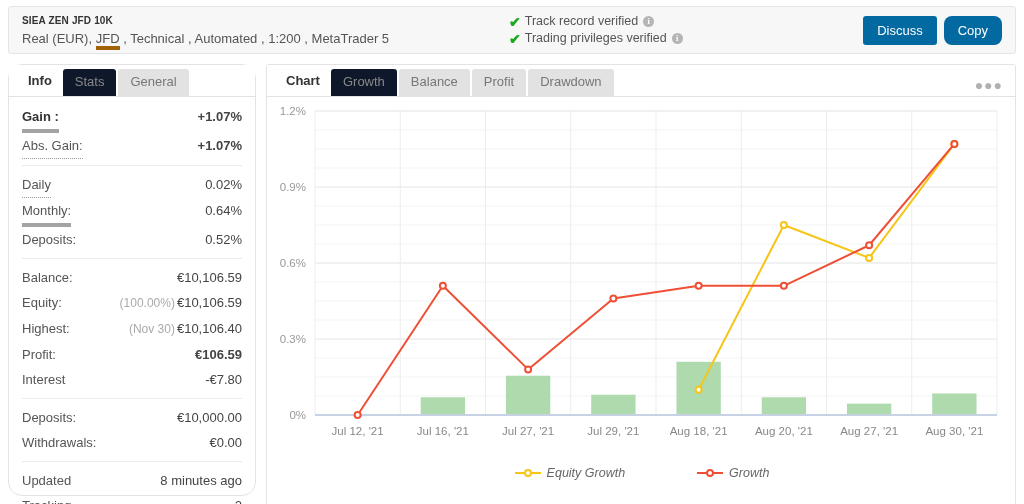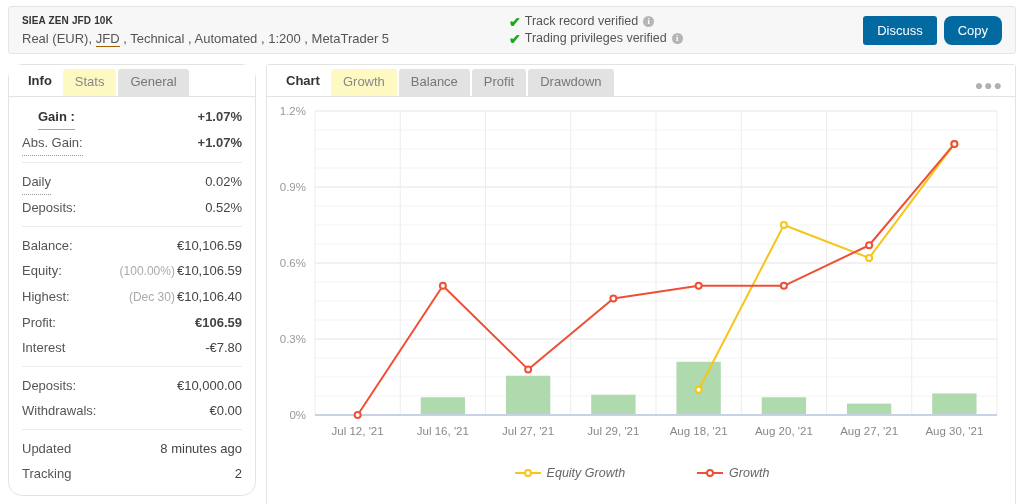--- a/index.html
+++ b/index.html
@@ -20,21 +20,21 @@
     border: 1px solid #e5e5e5;
     border-radius: 3px;
     display: flex; align-items: center;
   }
   .hdr-left { padding-left: 13px; width: 500px; }
   .hdr-title {
     font-size: 10px; font-weight: bold; color: #333; letter-spacing: .15px;
     line-height: 17px;
   }
   .hdr-sub { font-size: 13px; color: #555; line-height: 18px; margin-top: 1px; }
-  .hdr-sub .u { border-bottom: 1px solid #a16207; }
+  .hdr-sub .u { border-bottom: 4px solid #a16207; }
 
   .hdr-verify { width: 340px; font-size: 12.5px; color: #555; }
   .vrow { display: flex; align-items: center; line-height: 17px; }
   .check { color: #1ca81c; font-size: 14px; font-weight: bold; margin-right: 4px; line-height: 1; }
   .infoi {
     display: inline-block; width: 11px; height: 11px; border-radius: 50%;
     background: #b5b5b5; color: #fff; font-size: 8.5px; font-weight: bold;
     text-align: center; line-height: 11px; margin-left: 5px;
     font-family: "Liberation Serif", serif;
   }
@@ -63,37 +63,37 @@
   }
   .tab-label {
     font-size: 13px; font-weight: bold; color: #333;
     padding: 0 11px; line-height: 30px;
   }
   .tab {
     font-size: 13px; color: #777; padding: 0 12px; line-height: 26px;
     height: 27px; background: #e2e2e2; border-radius: 3px 3px 0 0;
     margin-right: 2px; cursor: pointer;
   }
-  .tab.active { background: #fef9c3; color: #888; }
+  .tab.active { background: #0f172a; color: #888; }
   .tabbar .dots {
     margin-left: auto; margin-right: 12px; margin-bottom: 6px;
     color: #b0b0b0; letter-spacing: 1px; font-size: 14px; line-height: 10px;
     cursor: pointer; user-select: none;
   }
 
   
   .stats { padding: 7px 13px 0 13px; }
   .srow {
     display: flex; justify-content: space-between; align-items: baseline;
     line-height: 25px; font-size: 13px; color: #555;
   }
   .srow .k { white-space: nowrap; }
   .srow .v { white-space: nowrap; text-align: right; color: #444; }
   .k.dot { border-bottom: 1px dotted #999; }
-  .k.solid { border-bottom: 1px solid #a3a3a3; margin-left: 16px; }
+  .k.solid { border-bottom: 4px solid #a3a3a3; }
   .k.bold { font-weight: bold; color: #333; }
   .green { color: #23a23f; font-weight: bold; }
   .v .sub { color: #aaa; font-size: 12px; margin-right: 2px; }
   .sep { border-top: 1px solid #ececec; margin: 6px 0; }
 
   
   .chart-area { position: relative; width: 750px; height: 399px; }
   .chart-svg { display: block; }
   .legend {
     position: absolute; left: 0; bottom: 16px; width: 100%;
@@ -157,38 +157,42 @@
         </div>
       </div>
       <div class="sep"></div>
 
       <div>
         <div class="srow">
           <span class="k dot">Daily</span>
           <span class="v">0.02%</span>
         </div>
         <div class="srow">
+          <span class="k solid">Monthly:</span>
+          <span class="v">0.64%</span>
+        </div>
+        <div class="srow">
           <span class="k">Deposits:</span>
           <span class="v">0.52%</span>
         </div>
       </div>
       <div class="sep"></div>
 
       <div>
         <div class="srow">
           <span class="k">Balance:</span>
           <span class="v">€10,106.59</span>
         </div>
         <div class="srow">
           <span class="k">Equity:</span>
           <span class="v"><span class="sub">(100.00%)</span><span>€10,106.59</span></span>
         </div>
         <div class="srow">
           <span class="k">Highest:</span>
-          <span class="v"><span class="sub">(Dec 30)</span><span>€10,106.40</span></span>
+          <span class="v"><span class="sub">(Nov 30)</span><span>€10,106.40</span></span>
         </div>
         <div class="srow">
           <span class="k">Profit:</span>
           <span class="v green">€106.59</span>
         </div>
         <div class="srow">
           <span class="k">Interest</span>
           <span class="v">-€7.80</span>
         </div>
       </div>

